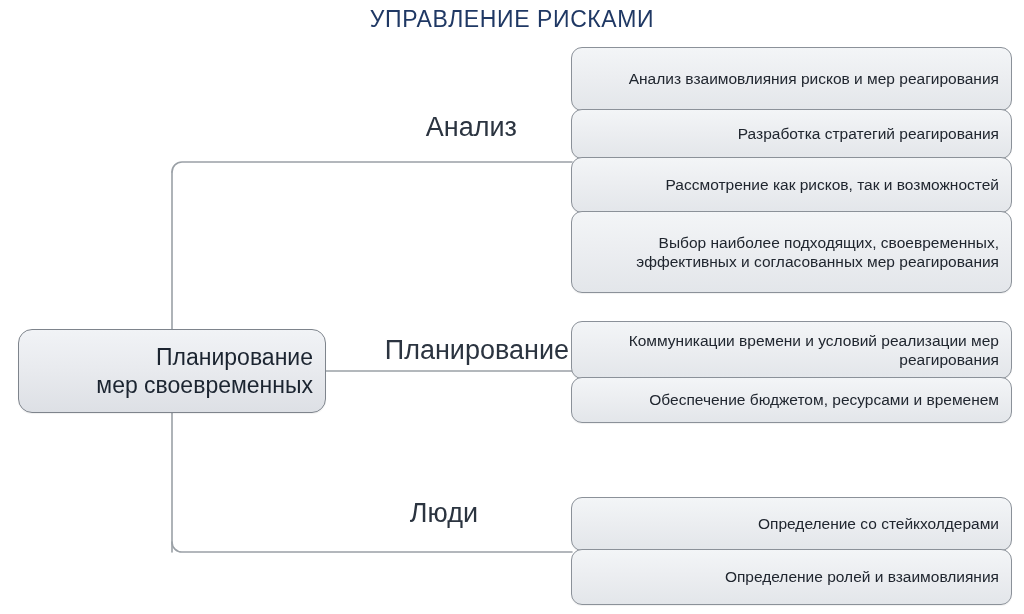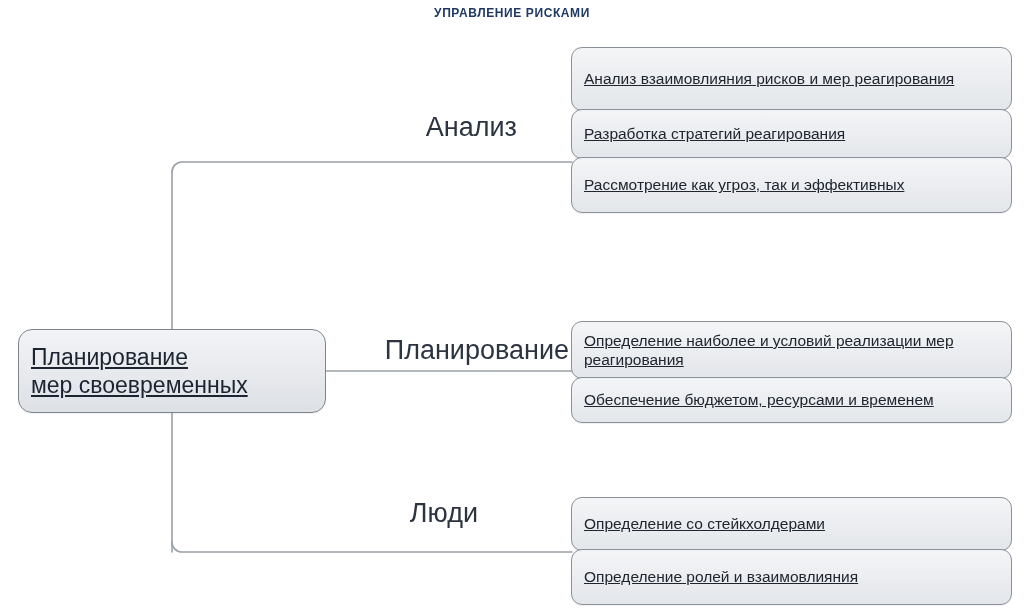--- a/index.html
+++ b/index.html
@@ -10,47 +10,46 @@
     overflow:hidden;
     position:relative;
   }
   #canvas{position:absolute;left:0;top:0;width:1024px;height:614px;}
 
   
   .title{
     position:absolute;
     left:0;top:6px;width:1024px;
     text-align:center;
-    font-size:12px;
-    font-weight:bold;
+    font-size:23px;
+    font-weight:normal;
     letter-spacing:.6px;
     color:#1f3864;
     white-space:nowrap;
   }
 
   
   .connectors{position:absolute;left:0;top:0;width:1024px;height:614px;}
 
   
   .node{
     position:absolute;
     box-sizing:border-box;
     border:1px solid #8b9199;
     border-radius:11px;
     background:linear-gradient(to bottom,#f3f5f7 0%,#eceef1 45%,#e3e6ea 100%);
     color:#20262f;
     display:flex;
     align-items:center;
     justify-content:center;
-    text-align:left;
+    text-align:right;
     line-height:1.24;
     font-size:15.5px;
     padding:2px 12px;
     box-shadow:0 1px 1px rgba(0,0,0,.06);
-    text-decoration:underline;
   }
   .node span{display:block;width:100%;}
 
   
   .root{
     left:18px;top:329px;width:308px;height:84px;
     border-radius:14px;
     border:1px solid #7e848c;
     font-size:23px;
     line-height:1.22;
@@ -108,26 +107,29 @@
 
   <div class="node leaf" style="top:47px;height:64px;">
     <span>Анализ взаимовлияния рисков и мер реагирования</span>
   </div>
 
   <div class="node leaf" style="top:109px;height:50px;">
     <span>Разработка стратегий реагирования</span>
   </div>
 
   <div class="node leaf" style="top:157px;height:56px;">
-    <span>Рассмотрение как угроз, так и эффективных</span>
+    <span>Рассмотрение как рисков, так и возможностей</span>
   </div>
 
+  <div class="node leaf" style="top:211px;height:82px;">
+    <span>Выбор наиболее подходящих, своевременных, эффективных и согласованных мер реагирования</span>
+  </div>
 
   <div class="node leaf" style="top:321px;height:58px;">
-    <span>Определение наиболее и условий реализации мер реагирования</span>
+    <span>Коммуникации времени и условий реализации мер реагирования</span>
   </div>
 
   <div class="node leaf" style="top:377px;height:46px;">
     <span>Обеспечение бюджетом, ресурсами и временем</span>
   </div>
 
   <div class="node leaf" style="top:497px;height:54px;">
     <span>Определение со стейкхолдерами</span>
   </div>
 

